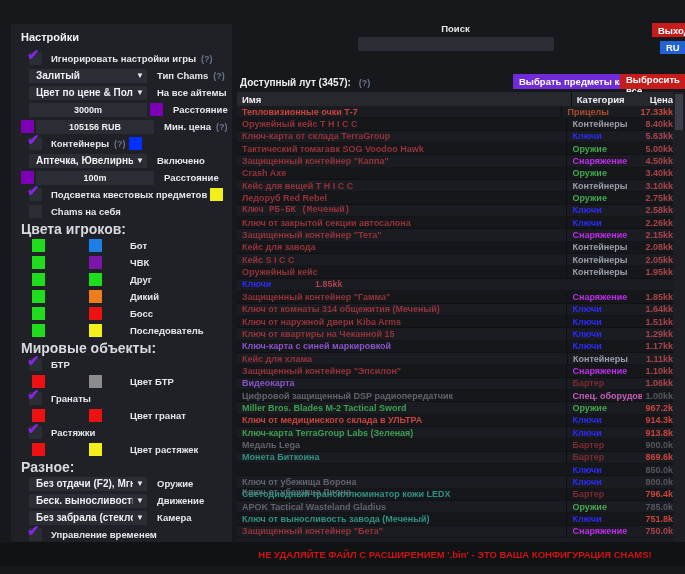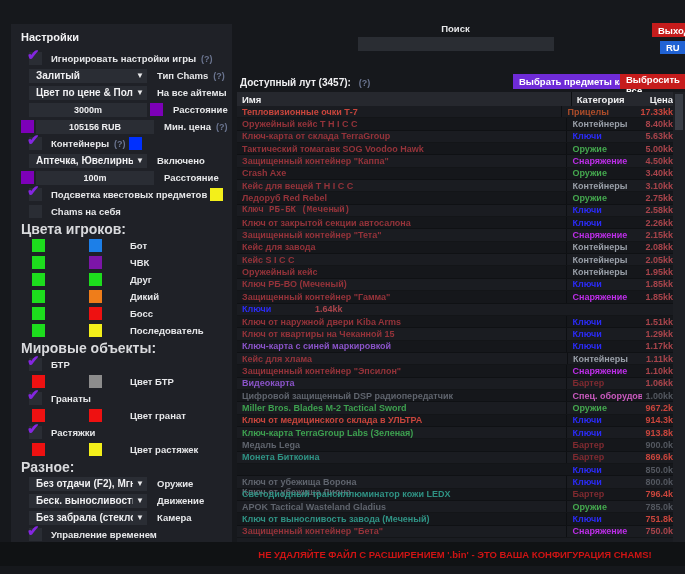--- a/index.html
+++ b/index.html
@@ -318,30 +318,30 @@
         <span class="cell-name" style="color: rgb(149, 51, 58);">Кейс S I C C</span>
         <span class="cell-cat" style="color: rgb(153, 159, 168);">Контейнеры</span>
         <span class="cell-price" style="color: rgb(168, 68, 75);">2.05kk</span>
       </div>
       <div class="trow">
         <span class="cell-name" style="color: rgb(149, 51, 58);">Оружейный кейс</span>
         <span class="cell-cat" style="color: rgb(153, 159, 168);">Контейнеры</span>
         <span class="cell-price" style="color: rgb(168, 68, 75);">1.95kk</span>
       </div>
       <div class="trow">
-        <span class="cell-name" style="color: rgb(149, 51, 58);">Ключ РБ-ВО (Меченый)</span>
         <span class="cell-cat" style="color: rgb(43, 43, 245);">Ключи</span>
         <span class="cell-price" style="color: rgb(168, 68, 75);">1.85kk</span>
       </div>
       <div class="trow">
         <span class="cell-name" style="color: rgb(149, 51, 58);">Защищенный контейнер "Гамма"</span>
         <span class="cell-cat" style="color: rgb(189, 46, 232);">Снаряжение</span>
         <span class="cell-price" style="color: rgb(168, 68, 75);">1.85kk</span>
       </div>
       <div class="trow">
+        <span class="cell-name" style="color: rgb(149, 51, 58);">Ключ от комнаты 314 общежития (Меченый)</span>
         <span class="cell-cat" style="color: rgb(43, 43, 245);">Ключи</span>
         <span class="cell-price" style="color: rgb(168, 68, 75);">1.64kk</span>
       </div>
       <div class="trow">
         <span class="cell-name" style="color: rgb(149, 51, 58);">Ключ от наружной двери Kiba Arms</span>
         <span class="cell-cat" style="color: rgb(43, 43, 245);">Ключи</span>
         <span class="cell-price" style="color: rgb(168, 68, 75);">1.51kk</span>
       </div>
       <div class="trow">
         <span class="cell-name" style="color: rgb(149, 51, 58);">Ключ от квартиры на Чеканной 15</span>

